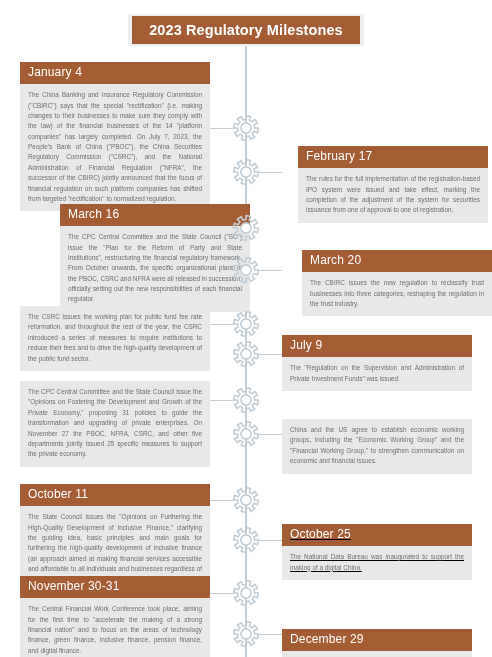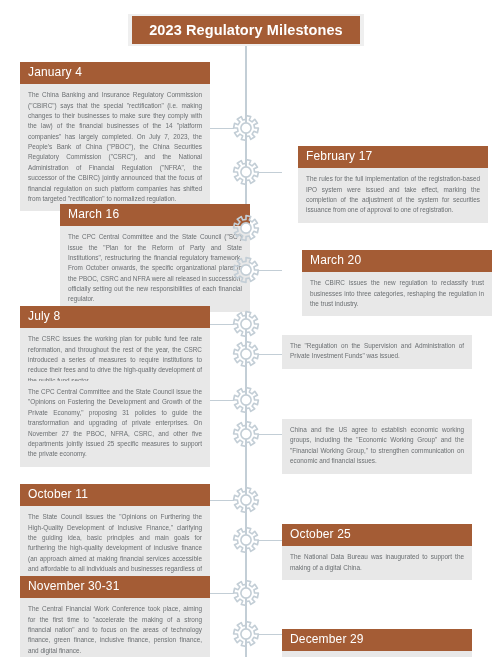--- a/index.html
+++ b/index.html
@@ -157,31 +157,31 @@
       <div class="card-body">The CBIRC issues the new regulation to reclassify trust businesses into three categories, reshaping the regulation in the trust industry.</div>
     </div>
     <div class="connector left" style="top: 323.5px;"></div>
     <div class="node" style="top: 310px;">
       <svg width="28" height="28" viewBox="0 0 28 28">
         <path d="M14.00 1.60 L18.75 2.54 L17.29 6.05 L20.08 7.92 L22.77 5.23 L25.46 9.25 L21.95 10.71 L22.60 14.00 L26.40 14.00 L25.46 18.75 L21.95 17.29 L20.08 20.08 L22.77 22.77 L18.75 25.46 L17.29 21.95 L14.00 22.60 L14.00 26.40 L9.25 25.46 L10.71 21.95 L7.92 20.08 L5.23 22.77 L2.54 18.75 L6.05 17.29 L5.40 14.00 L1.60 14.00 L2.54 9.25 L6.05 10.71 L7.92 7.92 L5.23 5.23 L9.25 2.54 L10.71 6.05 L14.00 5.40 Z" fill="none" stroke="#c3ced6" stroke-width="1.6" stroke-linejoin="round"></path>
         <circle cx="14" cy="14" r="5.1" fill="#ffffff" stroke="#c3ced6" stroke-width="1.6"></circle>
       </svg>
     </div>
     <div class="card left" style="top: 306px;">
-      <div class="card-header">July 8</div>
       <div class="card-body">The CSRC issues the working plan for public fund fee rate reformation, and throughout the rest of the year, the CSRC introduced a series of measures to require institutions to reduce their fees and to drive the high-quality development of the public fund sector.</div>
     </div>
     <div class="connector right" style="top: 353.5px;"></div>
     <div class="node" style="top: 340px;">
       <svg width="28" height="28" viewBox="0 0 28 28">
         <path d="M14.00 1.60 L18.75 2.54 L17.29 6.05 L20.08 7.92 L22.77 5.23 L25.46 9.25 L21.95 10.71 L22.60 14.00 L26.40 14.00 L25.46 18.75 L21.95 17.29 L20.08 20.08 L22.77 22.77 L18.75 25.46 L17.29 21.95 L14.00 22.60 L14.00 26.40 L9.25 25.46 L10.71 21.95 L7.92 20.08 L5.23 22.77 L2.54 18.75 L6.05 17.29 L5.40 14.00 L1.60 14.00 L2.54 9.25 L6.05 10.71 L7.92 7.92 L5.23 5.23 L9.25 2.54 L10.71 6.05 L14.00 5.40 Z" fill="none" stroke="#c3ced6" stroke-width="1.6" stroke-linejoin="round"></path>
         <circle cx="14" cy="14" r="5.1" fill="#ffffff" stroke="#c3ced6" stroke-width="1.6"></circle>
       </svg>
     </div>
     <div class="card right" style="top: 335px;">
+      <div class="card-header">July 9</div>
       <div class="card-body">The "Regulation on the Supervision and Administration of Private Investment Funds" was issued.</div>
     </div>
     <div class="connector left" style="top: 399.5px;"></div>
     <div class="node" style="top: 386px;">
       <svg width="28" height="28" viewBox="0 0 28 28">
         <path d="M14.00 1.60 L18.75 2.54 L17.29 6.05 L20.08 7.92 L22.77 5.23 L25.46 9.25 L21.95 10.71 L22.60 14.00 L26.40 14.00 L25.46 18.75 L21.95 17.29 L20.08 20.08 L22.77 22.77 L18.75 25.46 L17.29 21.95 L14.00 22.60 L14.00 26.40 L9.25 25.46 L10.71 21.95 L7.92 20.08 L5.23 22.77 L2.54 18.75 L6.05 17.29 L5.40 14.00 L1.60 14.00 L2.54 9.25 L6.05 10.71 L7.92 7.92 L5.23 5.23 L9.25 2.54 L10.71 6.05 L14.00 5.40 Z" fill="none" stroke="#c3ced6" stroke-width="1.6" stroke-linejoin="round"></path>
         <circle cx="14" cy="14" r="5.1" fill="#ffffff" stroke="#c3ced6" stroke-width="1.6"></circle>
       </svg>
     </div>
     <div class="card left" style="top: 381px;">
@@ -208,21 +208,21 @@
       <div class="card-header">October 11</div>
       <div class="card-body">The State Council issues the "Opinions on Furthering the High-Quality Development of Inclusive Finance," clarifying the guiding idea, basic principles and main goals for furthering the high-quality development of inclusive finance (an approach aimed at making financial services accessible and affordable to all individuals and businesses regardless of their income level or social status) in the next five years.</div>
     </div>
     <div class="connector right" style="top: 539.5px;"></div>
     <div class="node" style="top: 526px;">
       <svg width="28" height="28" viewBox="0 0 28 28">
         <path d="M14.00 1.60 L18.75 2.54 L17.29 6.05 L20.08 7.92 L22.77 5.23 L25.46 9.25 L21.95 10.71 L22.60 14.00 L26.40 14.00 L25.46 18.75 L21.95 17.29 L20.08 20.08 L22.77 22.77 L18.75 25.46 L17.29 21.95 L14.00 22.60 L14.00 26.40 L9.25 25.46 L10.71 21.95 L7.92 20.08 L5.23 22.77 L2.54 18.75 L6.05 17.29 L5.40 14.00 L1.60 14.00 L2.54 9.25 L6.05 10.71 L7.92 7.92 L5.23 5.23 L9.25 2.54 L10.71 6.05 L14.00 5.40 Z" fill="none" stroke="#c3ced6" stroke-width="1.6" stroke-linejoin="round"></path>
         <circle cx="14" cy="14" r="5.1" fill="#ffffff" stroke="#c3ced6" stroke-width="1.6"></circle>
       </svg>
     </div>
-    <div class="card right" style="top: 524px;">
+    <div class="card right" style="top: 524px; text-decoration: underline;">
       <div class="card-header">October 25</div>
       <div class="card-body">The National Data Bureau was inaugurated to support the making of a digital China.</div>
     </div>
     <div class="connector left" style="top: 592.5px;"></div>
     <div class="node" style="top: 579px;">
       <svg width="28" height="28" viewBox="0 0 28 28">
         <path d="M14.00 1.60 L18.75 2.54 L17.29 6.05 L20.08 7.92 L22.77 5.23 L25.46 9.25 L21.95 10.71 L22.60 14.00 L26.40 14.00 L25.46 18.75 L21.95 17.29 L20.08 20.08 L22.77 22.77 L18.75 25.46 L17.29 21.95 L14.00 22.60 L14.00 26.40 L9.25 25.46 L10.71 21.95 L7.92 20.08 L5.23 22.77 L2.54 18.75 L6.05 17.29 L5.40 14.00 L1.60 14.00 L2.54 9.25 L6.05 10.71 L7.92 7.92 L5.23 5.23 L9.25 2.54 L10.71 6.05 L14.00 5.40 Z" fill="none" stroke="#c3ced6" stroke-width="1.6" stroke-linejoin="round"></path>
         <circle cx="14" cy="14" r="5.1" fill="#ffffff" stroke="#c3ced6" stroke-width="1.6"></circle>
       </svg>
     </div>

